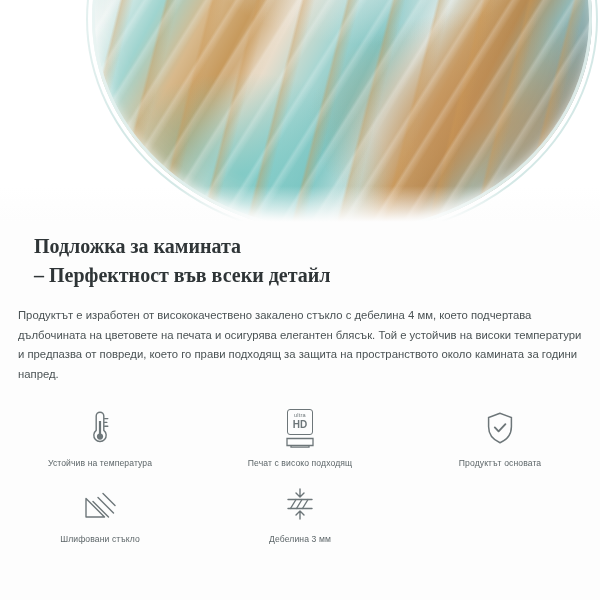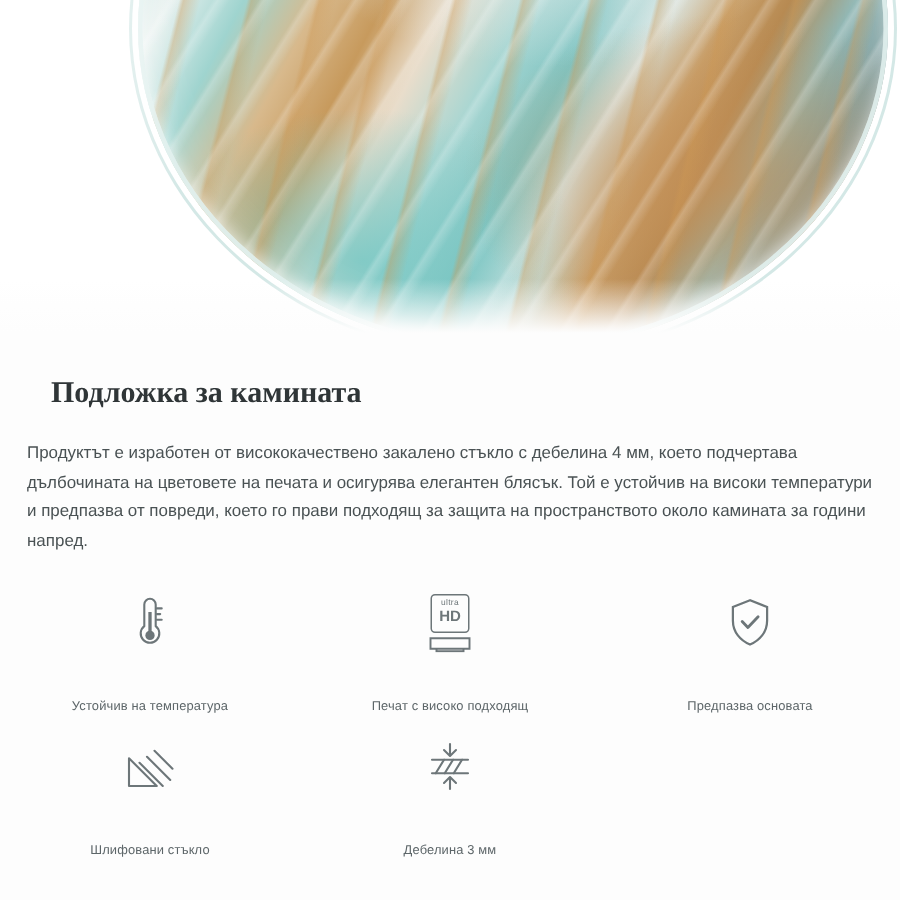--- a/index.html
+++ b/index.html
@@ -104,21 +104,21 @@
   }
   .hero-fade-bottom {
     position: absolute;
     left: 0; bottom: 0; width: 600px; height: 46px;
     background: linear-gradient(180deg, rgba(255,255,255,0) 0%, #fdfdfd 78%);
   }
 
   
   .content {
     position: absolute;
-    top: 248px; left: 0;
+    top: 232px; left: 0;
     width: 600px;
   }
   .headline {
     font-family: "Liberation Serif", serif;
     font-size: 20px;
     line-height: 29px;
     color: #2f3537;
     padding: 0 34px;
   }
   .headline .l2 { display: block; }
@@ -135,21 +135,20 @@
     margin-top: 22px;
     display: grid;
     grid-template-columns: repeat(3, 1fr);
     row-gap: 14px;
   }
   .feature {
     display: flex;
     flex-direction: column;
     align-items: center;
     justify-content: flex-start;
-    gap: 20px;
   }
   .feature-icon {
     height: 44px;
     display: flex;
     align-items: center;
     justify-content: center;
     color: #6d7679;
   }
   .feature-label {
     margin-top: 8px;
@@ -182,20 +181,21 @@
     <div class="hero-edge"></div>
     <div class="hero-edge2"></div>
     <div class="hero-fade-left"></div>
     <div class="hero-fade-bottom"></div>
   </div>
 
   <div class="content">
 
     <h1 class="headline">
       <span class="l1">Подложка за камината</span>
+      <span class="l2">– Перфектност във всеки детайл</span>
     </h1>
 
     <div class="body-copy">
       <span>Продуктът е изработен от висококачествено закалено стъкло с дебелина 4 мм, което</span>
       <span>подчертава дълбочината на цветовете на печата и осигурява елегантен блясък. Той</span>
       <span>е устойчив на високи температури и предпазва от повреди, което го прави подходящ за</span>
       <span>защита на пространството около камината за години напред.</span>
     </div>
 
     <div class="features">
@@ -228,21 +228,21 @@
         <div class="feature-label">Печат с високо подходящ</div>
       </div>
 
       <div class="feature">
         <div class="feature-icon">
           <svg width="30" height="34" viewBox="0 0 30 34" fill="none" stroke="#6d7679" stroke-width="1.5">
             <path d="M15 2.2 3.6 6.6v9.2c0 7.6 5 13.2 11.4 15.9 6.4-2.7 11.4-8.3 11.4-15.9V6.6L15 2.2z"></path>
             <path d="m9.8 16.4 3.8 3.9 6.8-7.1" stroke-width="1.9" stroke-linecap="round" stroke-linejoin="round"></path>
           </svg>
         </div>
-        <div class="feature-label">Предпазва основата</div>
+        <div class="feature-label">Продуктът основата</div>
       </div>
 
 
       <div class="feature">
         <div class="feature-icon">
           <svg width="32" height="30" viewBox="0 0 32 30" fill="none" stroke="#6d7679" stroke-width="1.4" stroke-linecap="round" stroke-linejoin="round">
             <path d="M2 28V9.5L20.5 28H2z"></path>
             <path d="M9 12.5 24.5 28M14 8.5 29.5 24M19 4.5 31 16.5"></path>
           </svg>
         </div>

